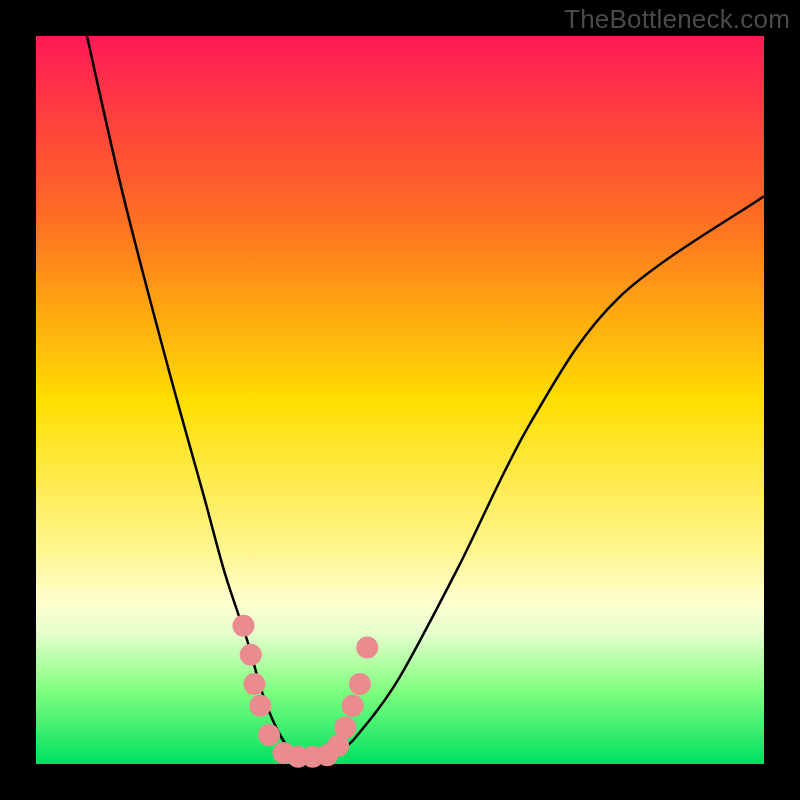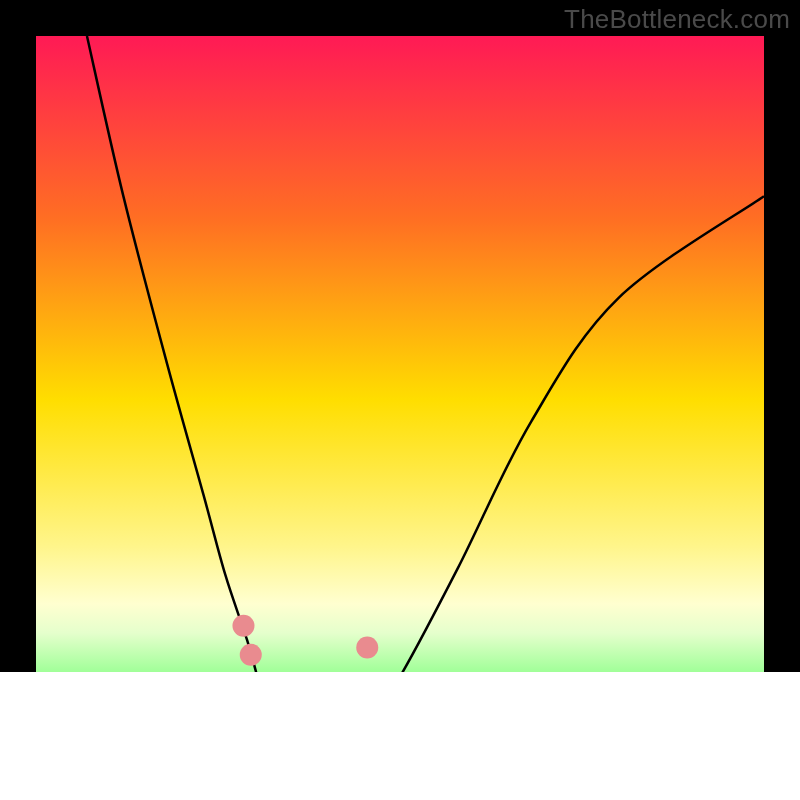--- a/index.html
+++ b/index.html
@@ -3,21 +3,21 @@
 <meta charset="utf-8">
 <style>
   body {
     margin: 0;
     padding: 0;
     background: #fff;
     font-family: Arial, sans-serif;
   }
   .frame {
     width: 800px;
-    height: 672px;
+    height: 800px;
     position: relative;
     background: #000;
   }
   .watermark {
     position: absolute;
     top: 4px;
     right: 10px;
     font-size: 26px;
     font-weight: 500;
     color: #4a4a4a;

